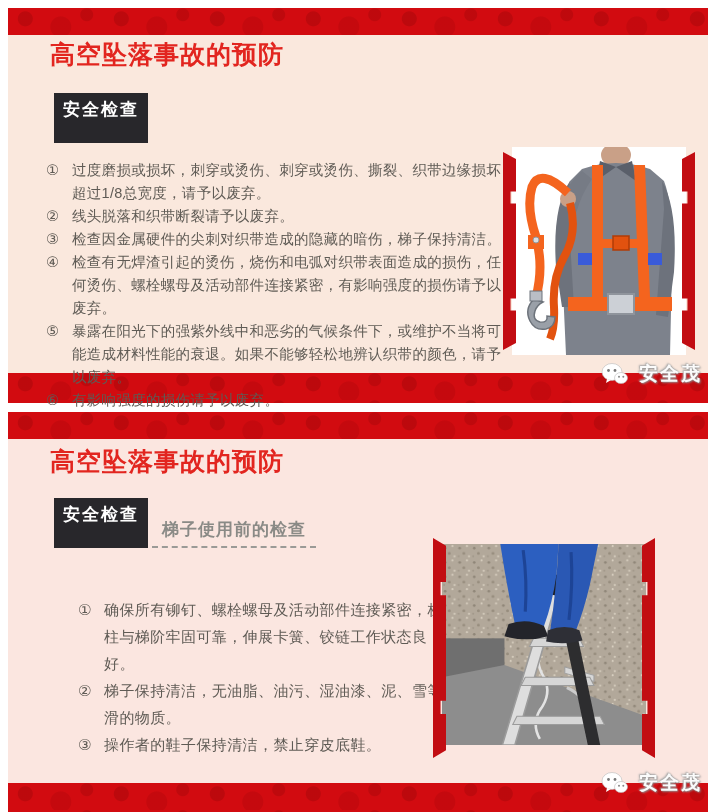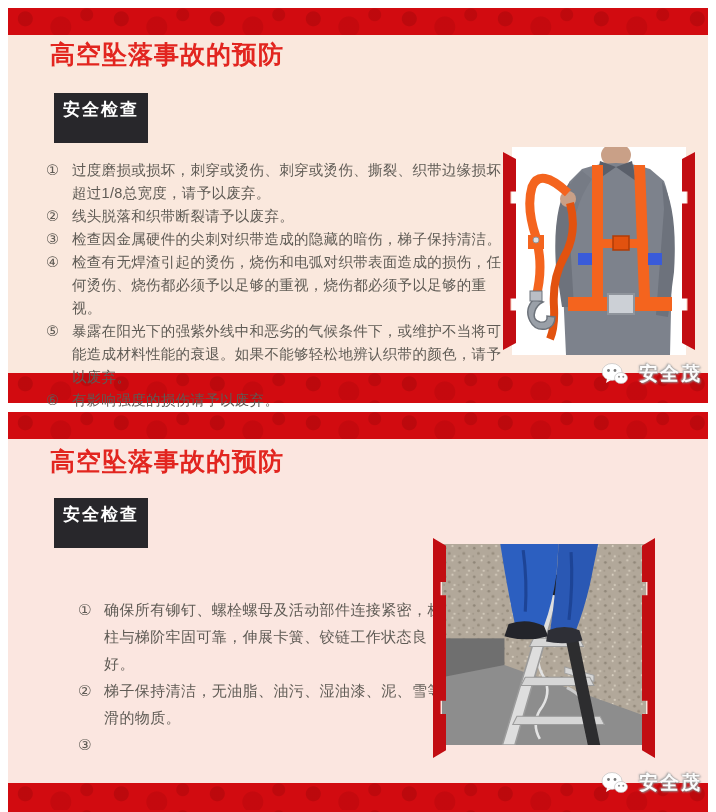--- a/index.html
+++ b/index.html
@@ -106,21 +106,21 @@
       <li>
         <span class="num">②</span>
         <span class="item-text">线头脱落和织带断裂请予以废弃。</span>
       </li>
       <li>
         <span class="num">③</span>
         <span class="item-text">检查因金属硬件的尖刺对织带造成的隐藏的暗伤，梯子保持清洁。</span>
       </li>
       <li>
         <span class="num">④</span>
-        <span class="item-text">检查有无焊渣引起的烫伤，烧伤和电弧对织带表面造成的损伤，任何烫伤、烧伤都必须予以足够的重视，烧伤都必须予以足够的重视。</span>
+        <span class="item-text">检查有无焊渣引起的烫伤，烧伤和电弧对织带表面造成的损伤，任何烫伤、螺栓螺母及活动部件连接紧密，有影响强度的损伤请予以废弃。</span>
       </li>
       <li>
         <span class="num">⑤</span>
         <span class="item-text">暴露在阳光下的强紫外线中和恶劣的气候条件下，或维护不当将可能造成材料性能的衰退。如果不能够轻松地辨认织带的颜色，请予以废弃。</span>
       </li>
       <li>
         <span class="num">⑥</span>
         <span class="item-text">有影响强度的损伤请予以废弃。</span>
       </li>
     </ul>
@@ -188,33 +188,35 @@
 </section>
 
 <section class="panel" id="panel2">
   <div class="red-bar top"></div>
 
   <div class="panel-body">
     <h1 class="panel-title">高空坠落事故的预防</h1>
 
     <div class="label-row">
       <span class="tag-box">安全检查</span>
+      <span class="sub-title">梯子使用前的检查</span>
     </div>
 
     <ul class="check-list">
       <li>
         <span class="num">①</span>
         <span class="item-text">确保所有铆钉、螺栓螺母及活动部件连接紧密，梯柱与梯阶牢固可靠，伸展卡簧、铰链工作状态良好。</span>
       </li>
       <li>
         <span class="num">②</span>
         <span class="item-text">梯子保持清洁，无油脂、油污、湿油漆、泥、雪等滑的物质。</span>
       </li>
       <li>
         <span class="num">③</span>
+        <span class="item-text">操作者的鞋子保持清洁，禁止穿皮底鞋。</span>
       </li>
     </ul>
 
     
     <div class="photo-frame" id="photo2">
       <div class="photo-area">
         <svg viewBox="0 0 196 196" preserveAspectRatio="none">
           <defs>
             <pattern id="speckle" width="14" height="14" patternUnits="userSpaceOnUse">
               <rect width="14" height="14" fill="#b2a89a"></rect>

